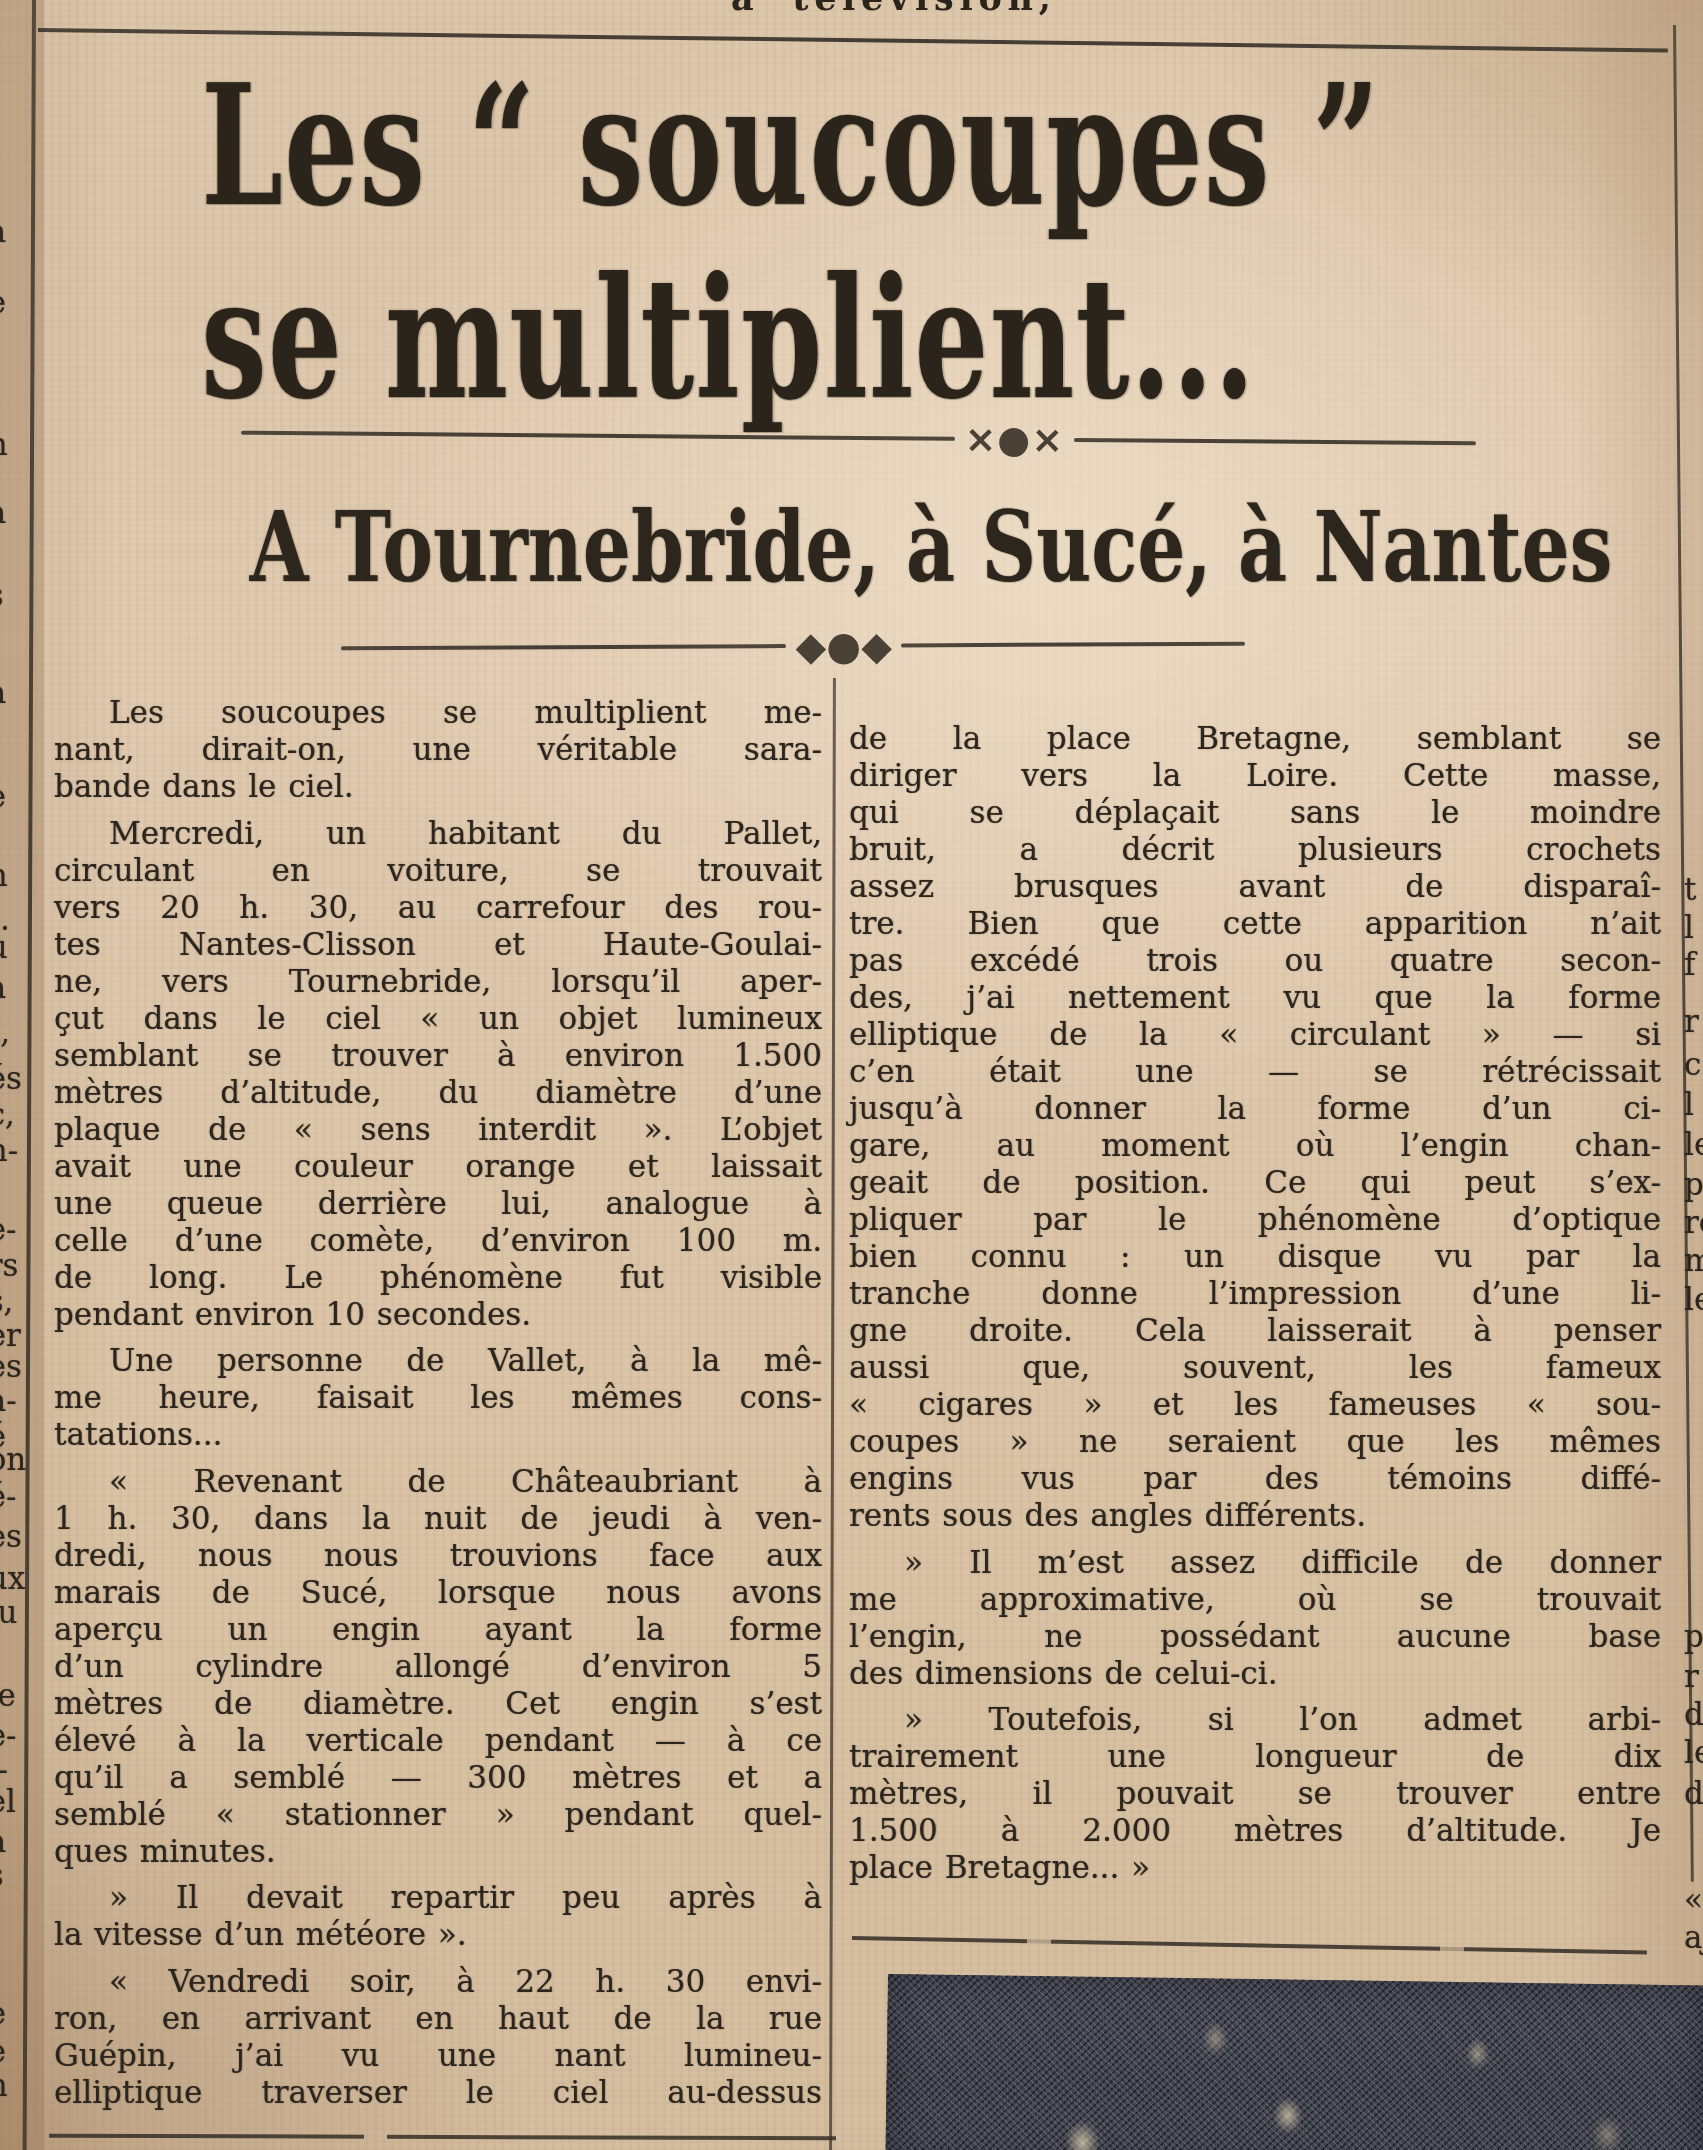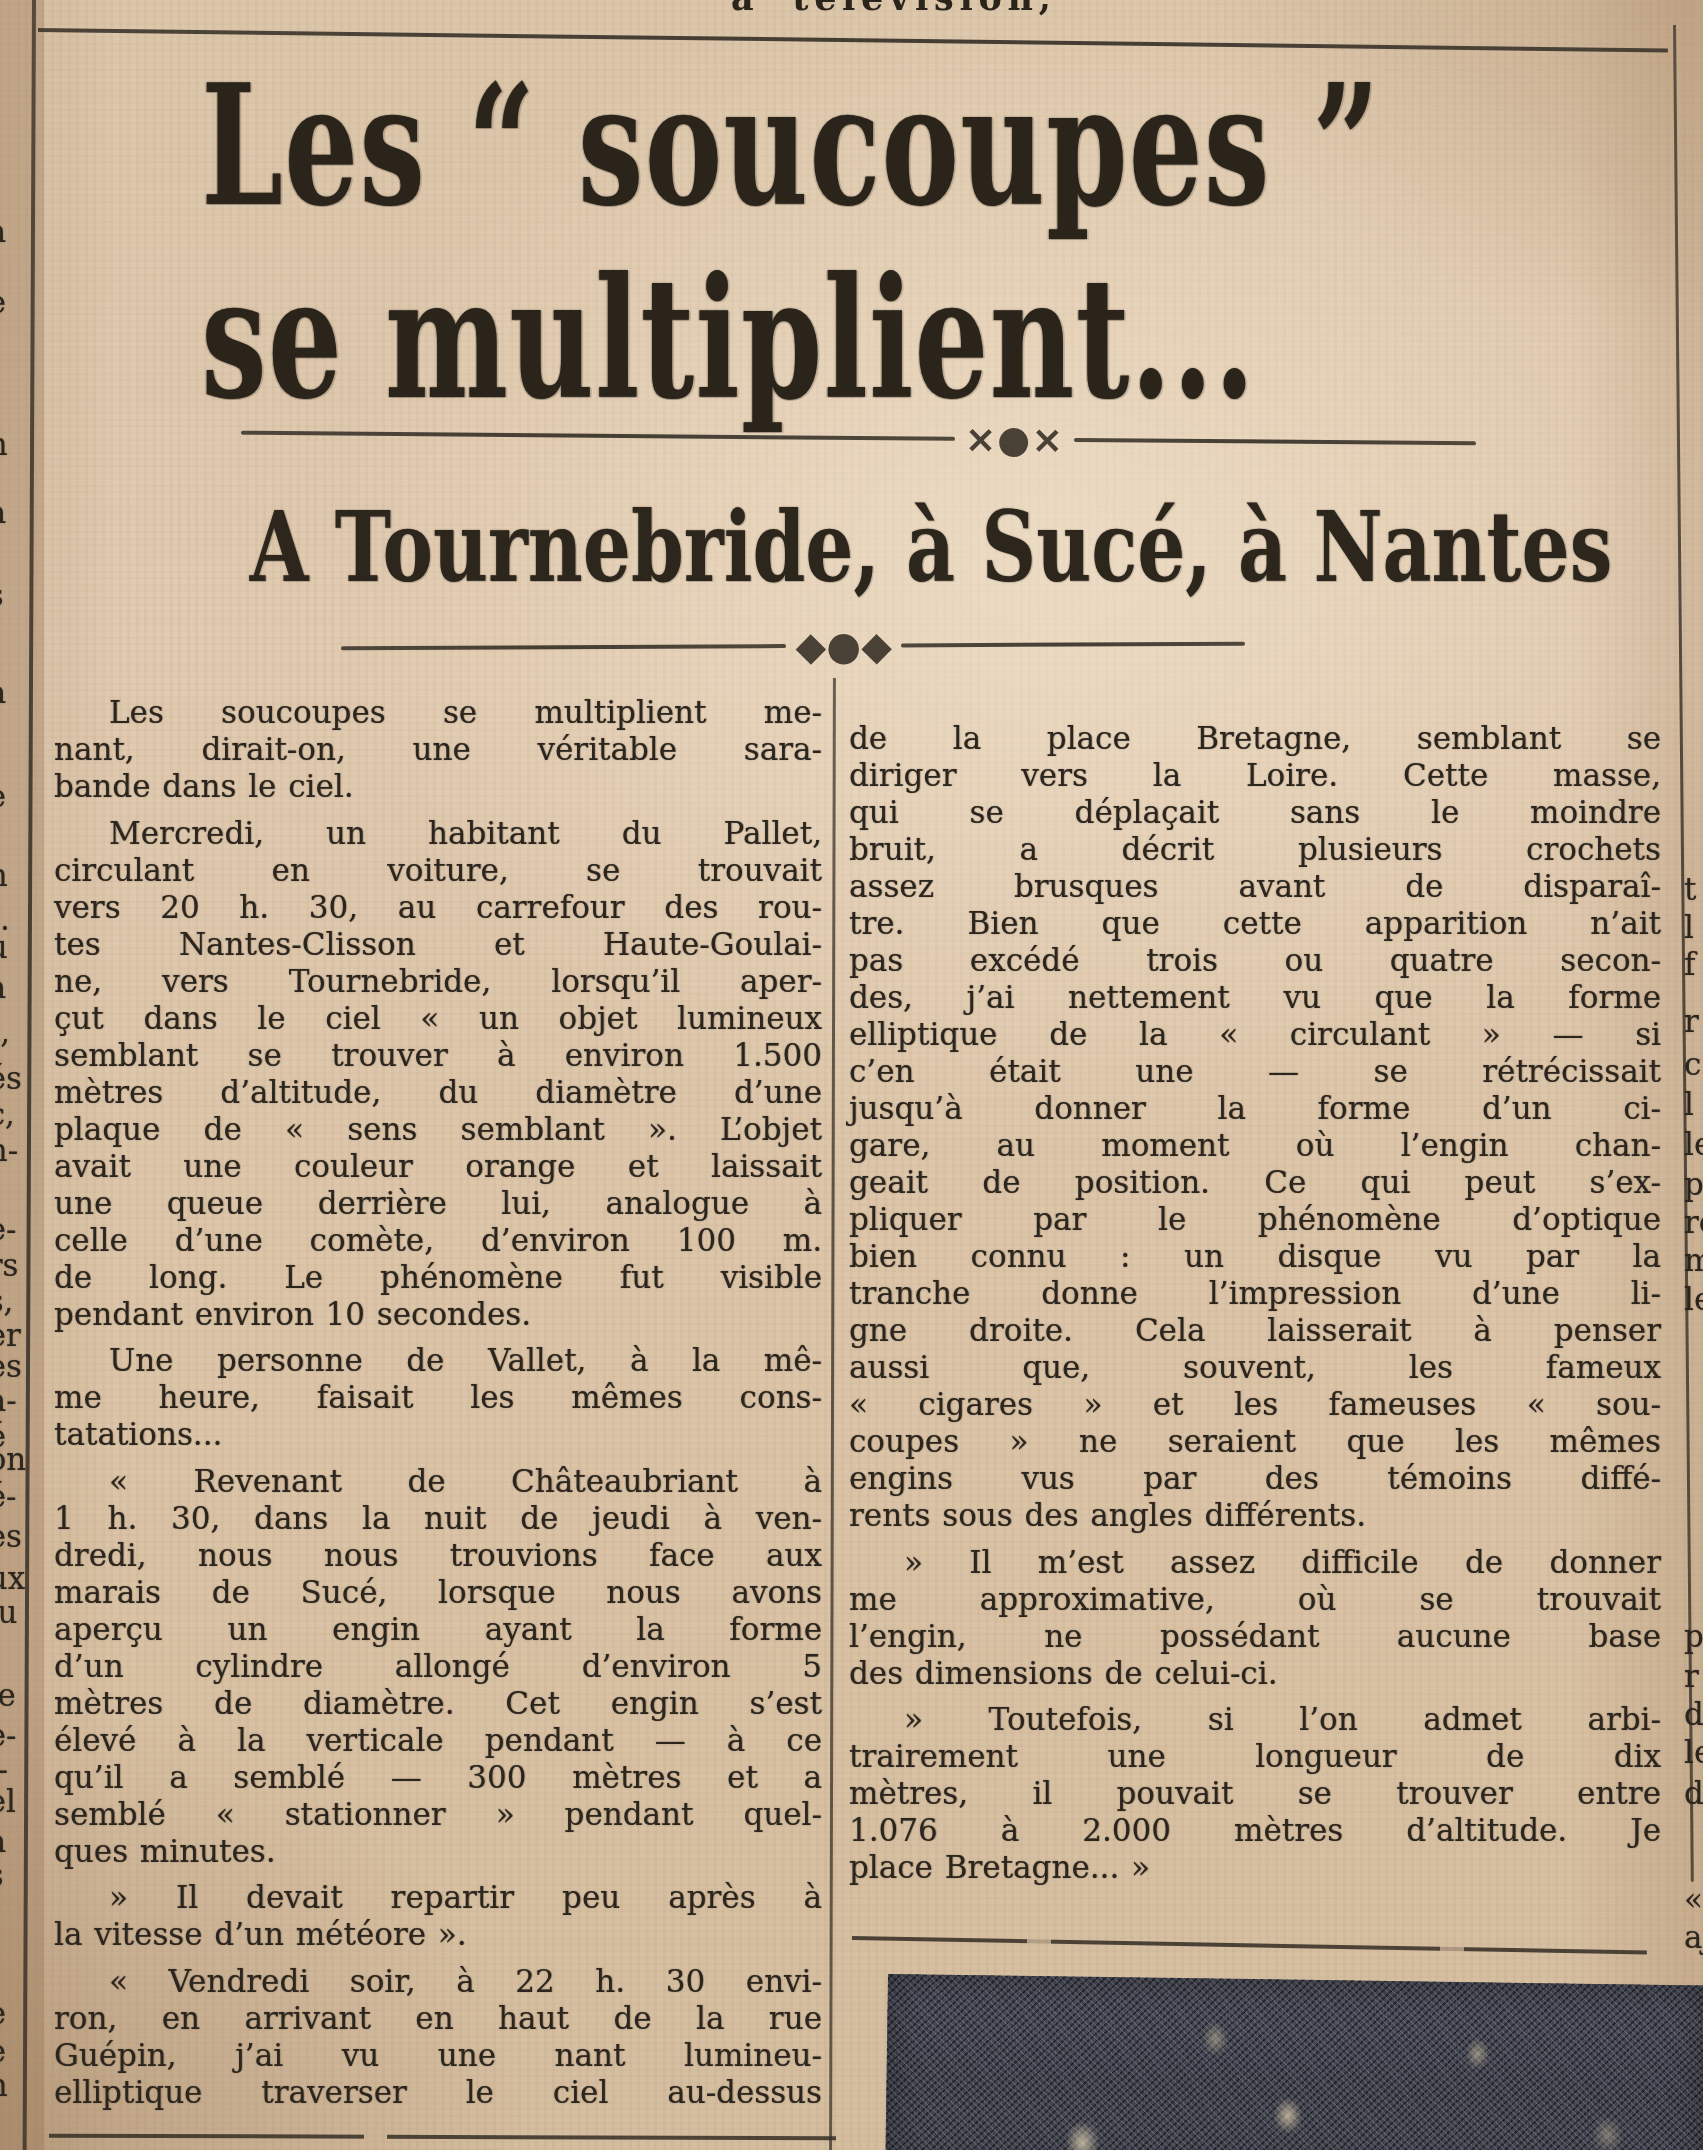--- a/index.html
+++ b/index.html
@@ -131,21 +131,21 @@
       </div>
       <div class="para">
         <div class="tline ind">Mercredi, un habitant du Pallet,</div>
         <div class="tline">circulant en voiture, se trouvait</div>
         <div class="tline">vers 20 h. 30, au carrefour des rou-</div>
         <div class="tline">tes Nantes-Clisson et Haute-Goulai-</div>
         <div class="tline">ne, vers Tournebride, lorsqu’il aper-</div>
         <div class="tline">çut dans le ciel « un objet lumineux</div>
         <div class="tline">semblant se trouver à environ 1.500</div>
         <div class="tline">mètres d’altitude, du diamètre d’une</div>
-        <div class="tline">plaque de « sens semblant ». L’objet</div>
+        <div class="tline">plaque de « sens interdit ». L’objet</div>
         <div class="tline">avait une couleur orange et laissait</div>
         <div class="tline">une queue derrière lui, analogue à</div>
         <div class="tline">celle d’une comète, d’environ 100 m.</div>
         <div class="tline">de long. Le phénomène fut visible</div>
         <div class="tline plast">pendant environ 10 secondes.</div>
       </div>
       <div class="para">
         <div class="tline ind">Une personne de Vallet, à la mê-</div>
         <div class="tline">me heure, faisait les mêmes cons-</div>
         <div class="tline plast">tatations...</div>
@@ -202,21 +202,21 @@
       <div class="para">
         <div class="tline ind">» Il m’est assez difficile de donner</div>
         <div class="tline">me approximative, où se trouvait</div>
         <div class="tline">l’engin, ne possédant aucune base</div>
         <div class="tline plast">des dimensions de celui-ci.</div>
       </div>
       <div class="para">
         <div class="tline ind">» Toutefois, si l’on admet arbi-</div>
         <div class="tline">trairement une longueur de dix</div>
         <div class="tline">mètres, il pouvait se trouver entre</div>
-        <div class="tline">1.076 à 2.000 mètres d’altitude. Je</div>
+        <div class="tline">1.500 à 2.000 mètres d’altitude. Je</div>
         <div class="tline plast">place Bretagne... »</div>
       </div>
     </div>
 
   <div id="photo" class="abs"></div>
 
   <div id="lfrags">
       <div class="lfrag" style="top: 83px;">-</div>
       <div class="lfrag" style="top: 213px;">a</div>
       <div class="lfrag" style="top: 284px;">e</div>

